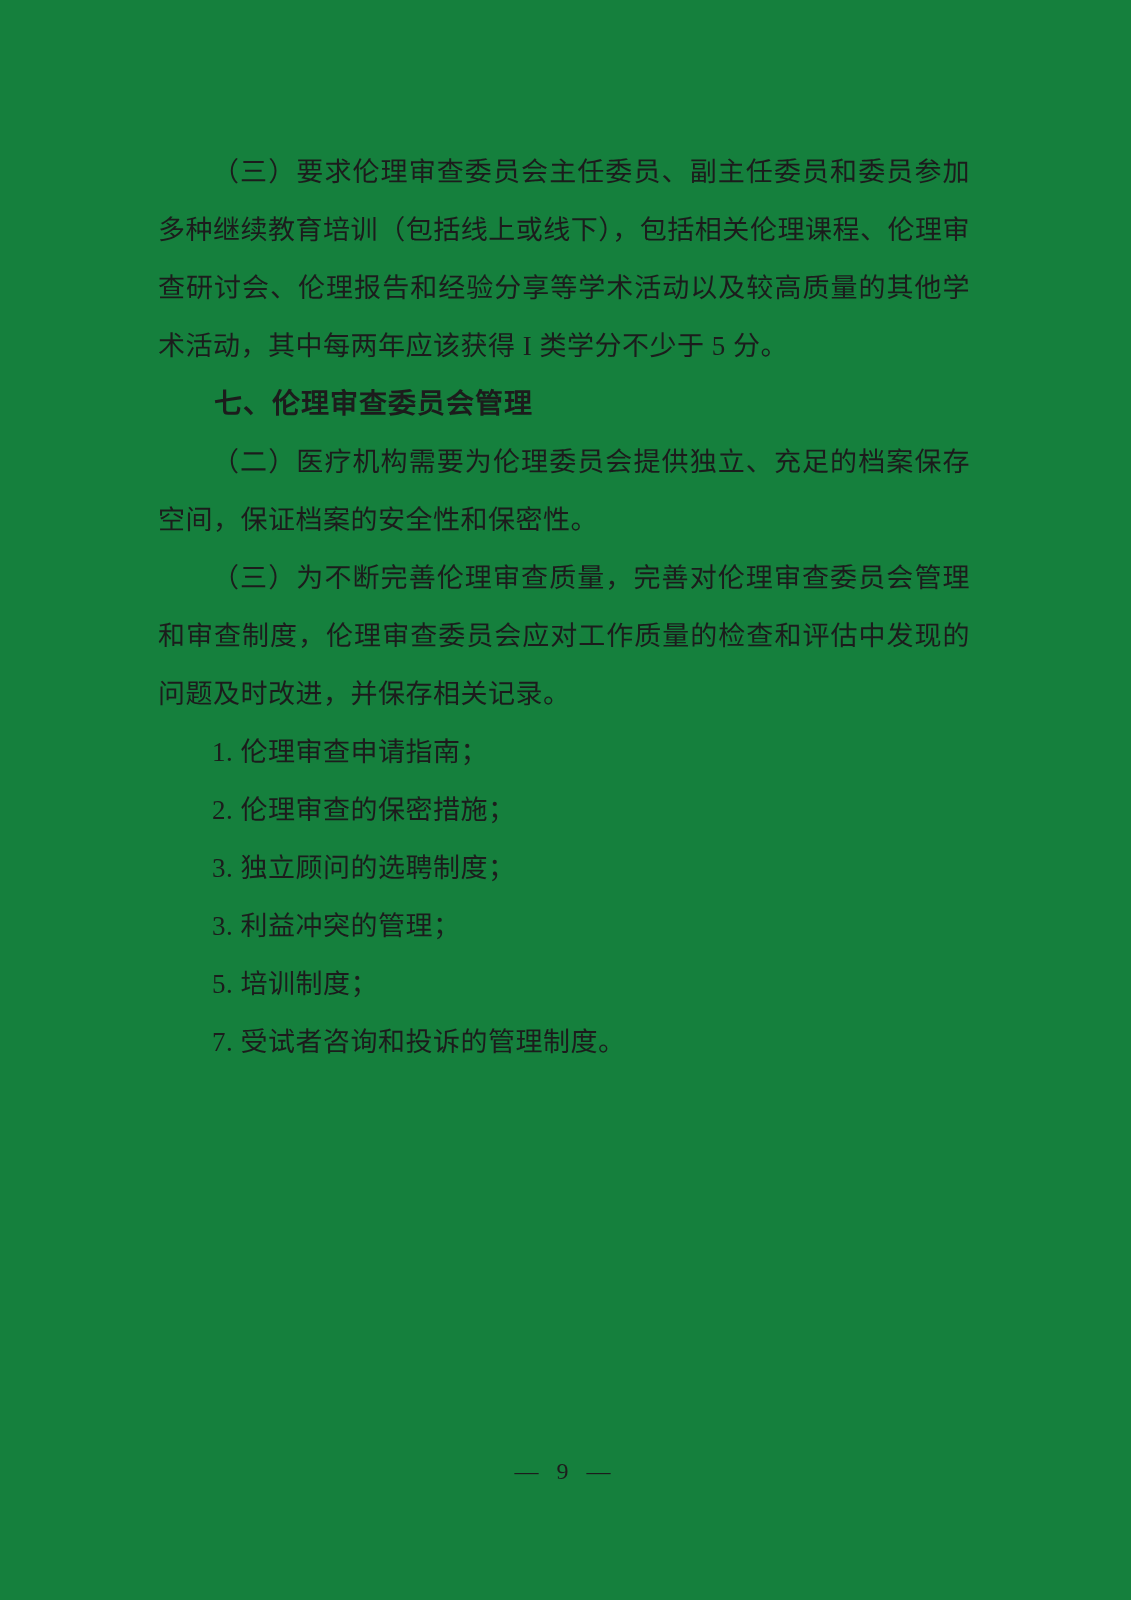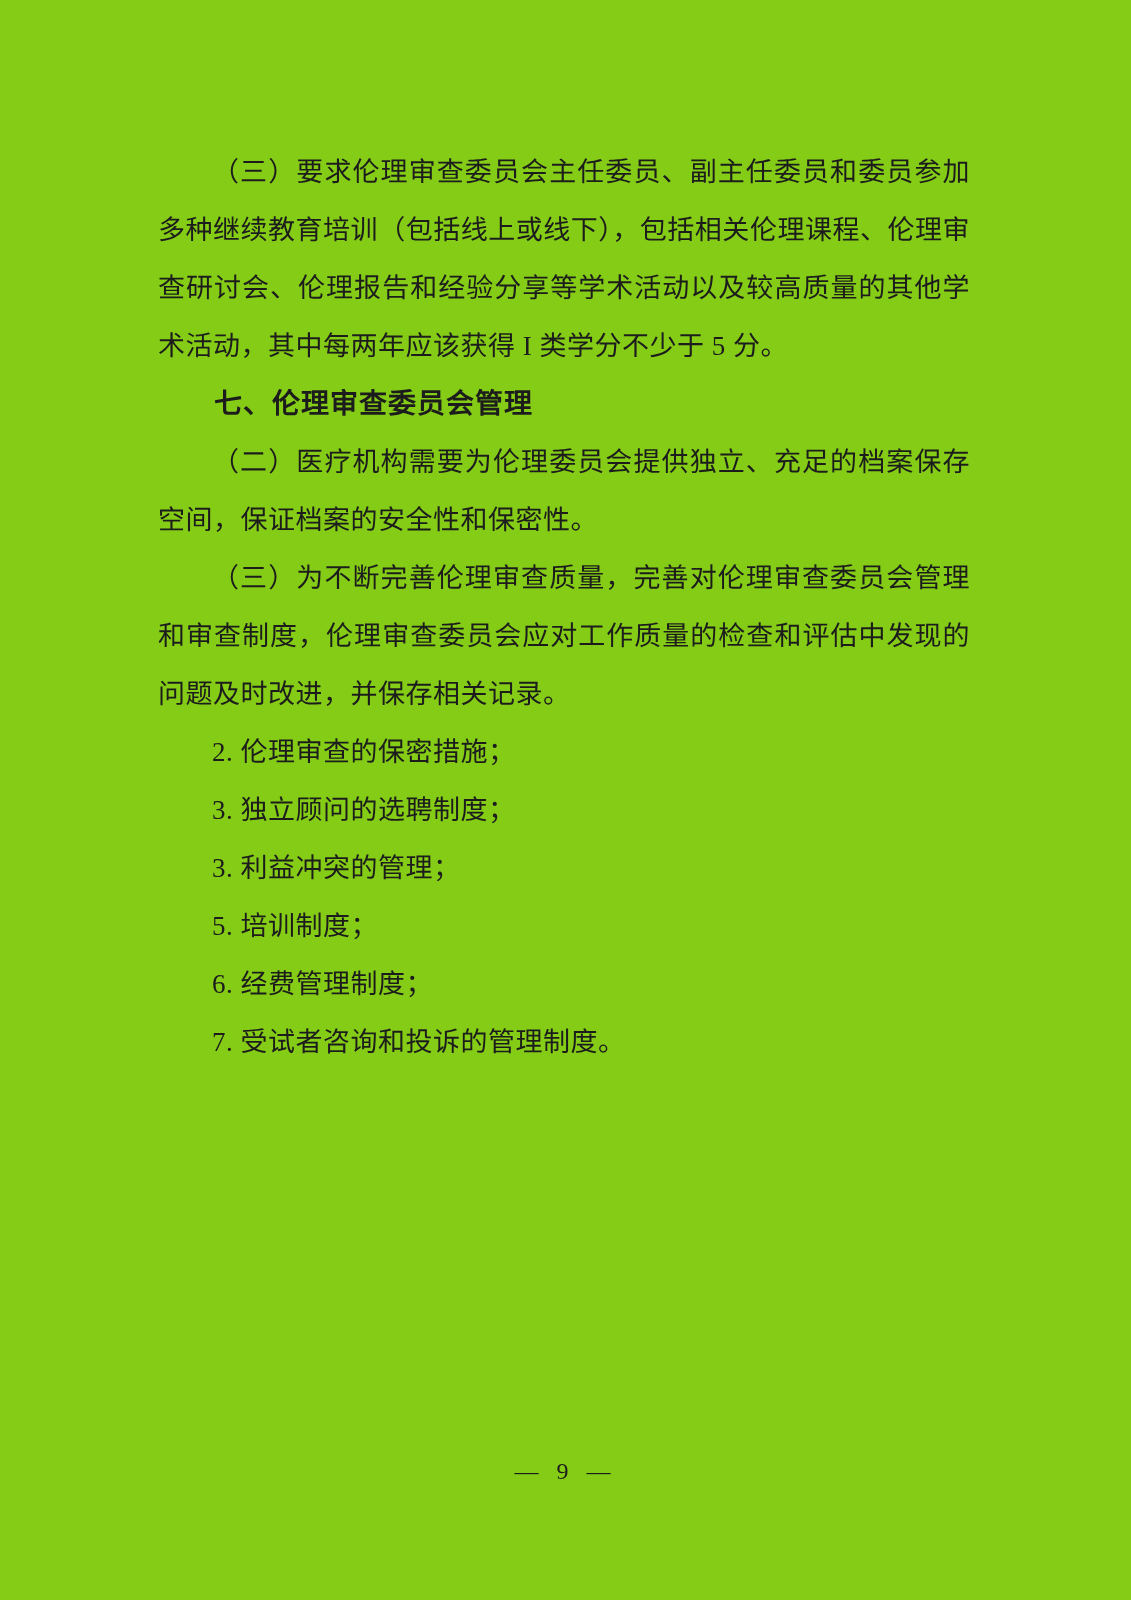--- a/index.html
+++ b/index.html
@@ -5,21 +5,21 @@
 <style>
   html, body {
     margin: 0;
     padding: 0;
     background: #ffffff;
   }
   .page {
     position: relative;
     width: 1131px;
     height: 1600px;
-    background: #84cc16;
+    background: #15803d;
     overflow: hidden;
     font-family: "Liberation Serif", "DejaVu Serif", serif;
     color: #1c1c1c;
   }
   .content {
     position: absolute;
     left: 158px;
     top: 143px;
     width: 812px;
     font-size: 27px;
@@ -58,23 +58,23 @@
 </style>
 </head>
 <body>
 
 <div class="page">
   <div class="content">
     <p class="paragraph">（三）要求伦理审查委员会主任委员、副主任委员和委员参加多种继续教育培训（包括线上或线下），包括相关伦理课程、伦理审查研讨会、伦理报告和经验分享等学术活动以及较高质量的其他学术活动，其中每两年应该获得 I 类学分不少于 5 分。</p>
     <p class="heading">七、伦理审查委员会管理</p>
     <p class="paragraph">（二）医疗机构需要为伦理委员会提供独立、充足的档案保存空间，保证档案的安全性和保密性。</p>
     <p class="paragraph">（三）为不断完善伦理审查质量，完善对伦理审查委员会管理和审查制度，伦理审查委员会应对工作质量的检查和评估中发现的问题及时改进，并保存相关记录。</p>
+    <p class="list-item">1. 伦理审查申请指南；</p>
     <p class="list-item">2. 伦理审查的保密措施；</p>
     <p class="list-item">3. 独立顾问的选聘制度；</p>
     <p class="list-item">3. 利益冲突的管理；</p>
     <p class="list-item">5. 培训制度；</p>
-    <p class="list-item">6. 经费管理制度；</p>
     <p class="list-item">7. 受试者咨询和投诉的管理制度。</p>
   </div>
   <div class="footer">
     <span>— 9 —</span>
   </div>
 </div>
 
 </body></html>

